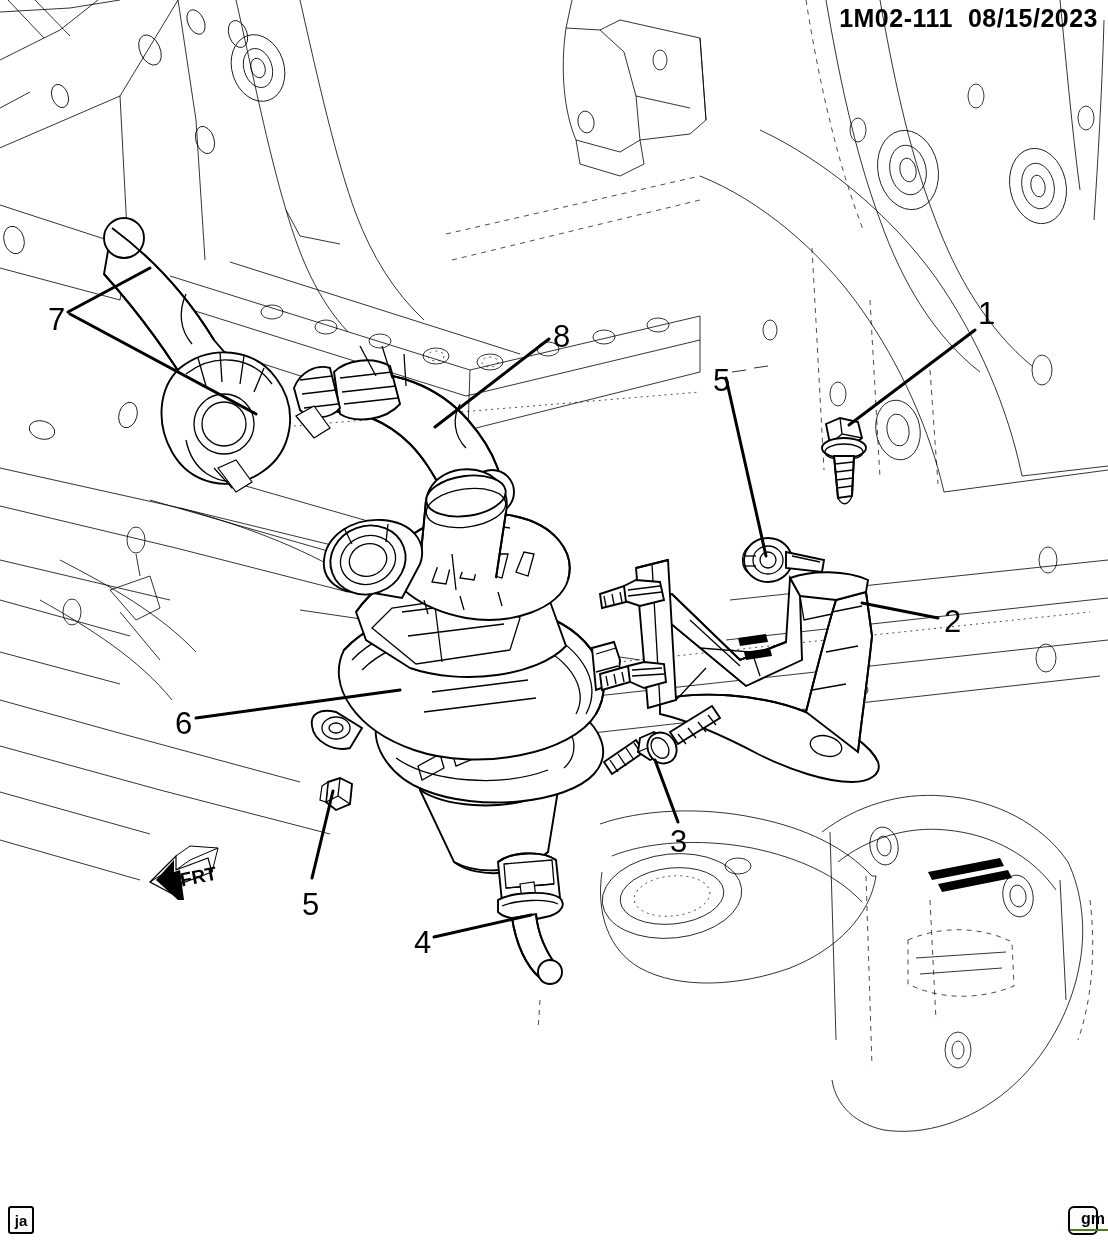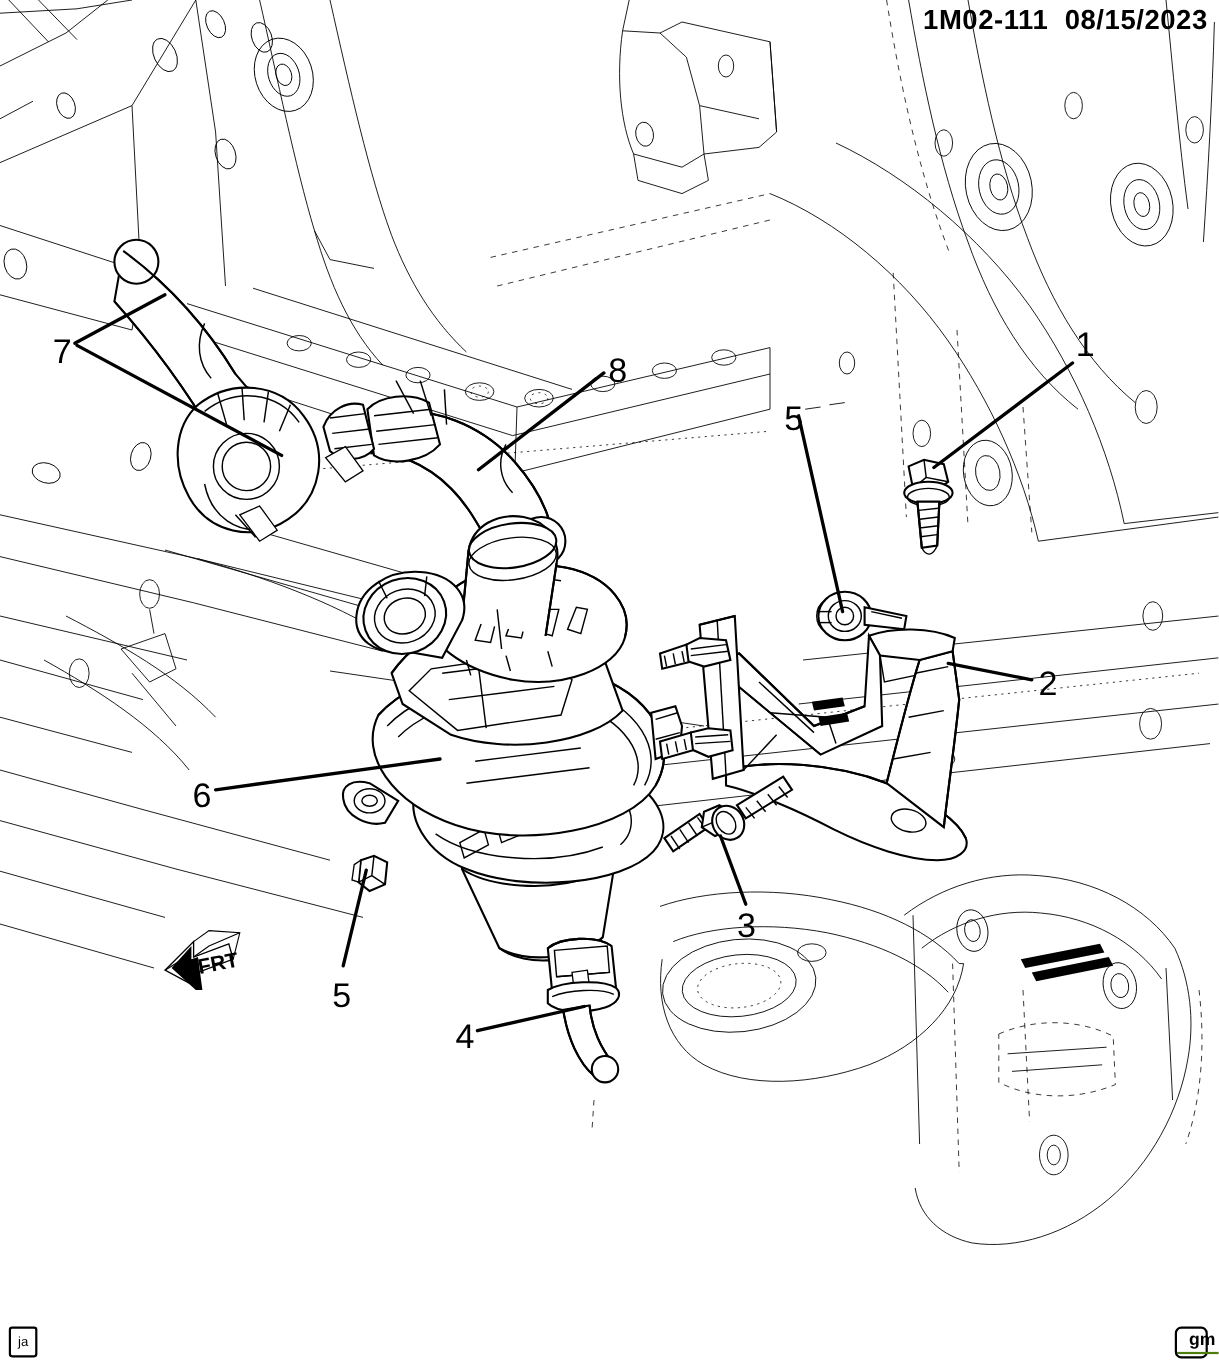--- a/index.html
+++ b/index.html
@@ -36,22 +36,22 @@
   }
   .lang-box {
     position: absolute;
     left: 8px;
     top: 1206px;
     width: 26px;
     height: 28px;
     border: 2px solid #000;
     border-radius: 3px;
     box-sizing: border-box;
-    font-size: 12px;
-    font-weight: normal;
+    font-size: 15px;
+    font-weight: bold;
     line-height: 25px;
     text-align: center;
     color: #000;
   }
   .gm-box {
     position: absolute;
     left: 1068px;
     top: 1206px;
     width: 30px;
     height: 29px;

